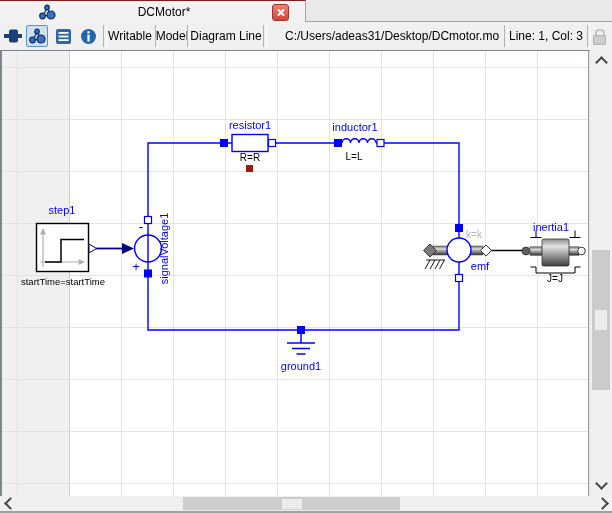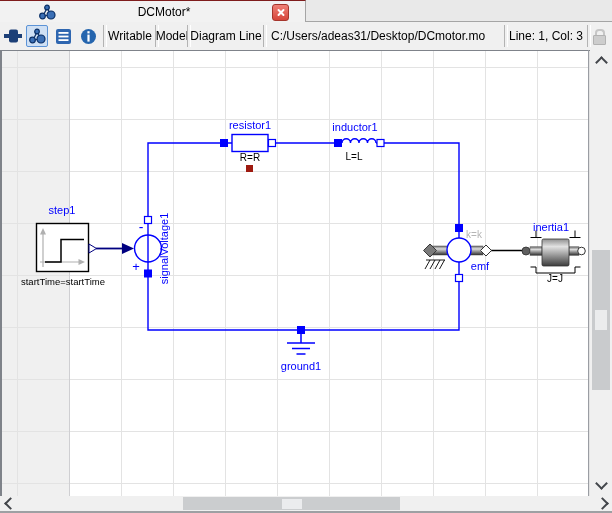--- a/index.html
+++ b/index.html
@@ -113,21 +113,21 @@
         <rect x="7.4" y="6.6" width="2.2" height="7" fill="#fff"></rect>
       </svg>
     </div>
     <div class="tb-sep" style="left:103px"></div>
     <div class="tb-label" style="left:105px;width:50px">Writable</div>
     <div class="tb-sep" style="left:155px"></div>
     <div class="tb-label" style="left:157px;width:30px">Model</div>
     <div class="tb-sep" style="left:187px"></div>
     <div class="tb-label" style="left:189px;width:74px">Diagram Line</div>
     <div class="tb-sep" style="left:263px"></div>
-    <div class="tb-label" style="left:265px;width:239px;justify-content:flex-start;padding-left:6px;box-sizing:border-box">C:/Users/adeas31/Desktop/DCmotor.mo</div>
+    <div class="tb-label" style="left:265px;width:239px;justify-content:flex-start;padding-left:20px;box-sizing:border-box">C:/Users/adeas31/Desktop/DCmotor.mo</div>
     <div class="tb-sep" style="left:504px"></div>
     <div class="tb-label" style="left:506px;width:80px">Line: 1, Col: 3</div>
     <div class="tb-sep" style="left:587px"></div>
     <div id="lockicon">
       <div class="shackle"></div>
         <div class="body"></div>
     </div>
   </div>
 
   <div id="canvas">

